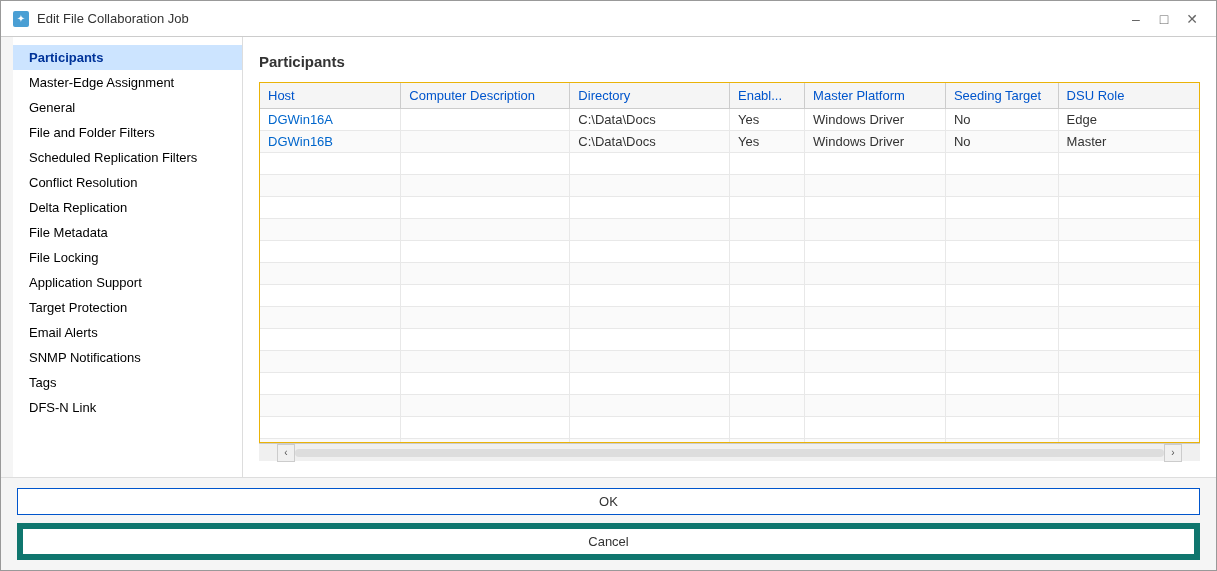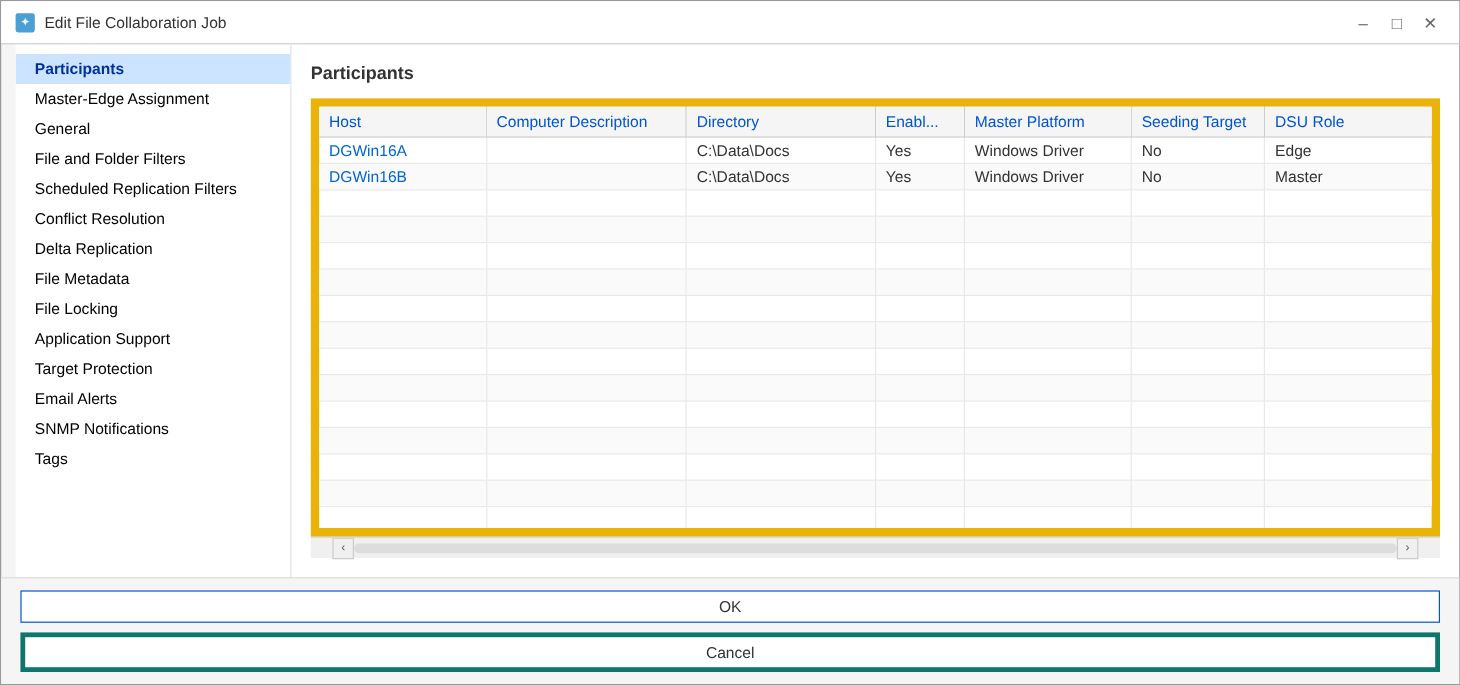--- a/index.html
+++ b/index.html
@@ -100,21 +100,21 @@
       overflow: hidden;
     }
     .section-title {
       font-size: 15px;
       font-weight: 600;
       color: #333;
       margin-bottom: 12px;
     }
     .table-container {
       flex: 1;
-      border: 7px solid #eab308;
+      border: 1px solid #eab308;
       overflow: auto;
       position: relative;
     }
     table {
       width: 100%;
       border-collapse: collapse;
       table-layout: fixed;
     }
     thead th {
       background: #f5f5f5;
@@ -182,21 +182,21 @@
       justify-content: flex-end;
       gap: 8px;
       background: #f5f5f5;
       border-top: 1px solid #ddd;
       flex-direction: column;
     }
     .btn {
       padding: 5px 20px;
       font-size: 13px;
       cursor: pointer;
-      border: 4px solid #0f766e;
+      border: 6px solid #0f766e;
       background: #fff;
       color: #333;
       min-width: 75px;
     }
     .btn.primary {
       background: #fff;
       border: 1px solid #0055cc;
       color: #333;
     }
   </style>
@@ -230,20 +230,21 @@
         <div class="sidebar-item">Scheduled Replication Filters</div>
         <div class="sidebar-item">Conflict Resolution</div>
         <div class="sidebar-item">Delta Replication</div>
         <div class="sidebar-item">File Metadata</div>
         <div class="sidebar-item">File Locking</div>
         <div class="sidebar-item">Application Support</div>
         <div class="sidebar-item">Target Protection</div>
         <div class="sidebar-item">Email Alerts</div>
         <div class="sidebar-item">SNMP Notifications</div>
         <div class="sidebar-item">Tags</div>
+        <div class="sidebar-item">DFS-N Link</div>
       </div>
 
     <div class="main-content">
       <div class="section-title">Participants</div>
       <div class="table-container">
         <table>
           <thead>
             <tr>
 
             <th style="width: 15%;">Host</th>

